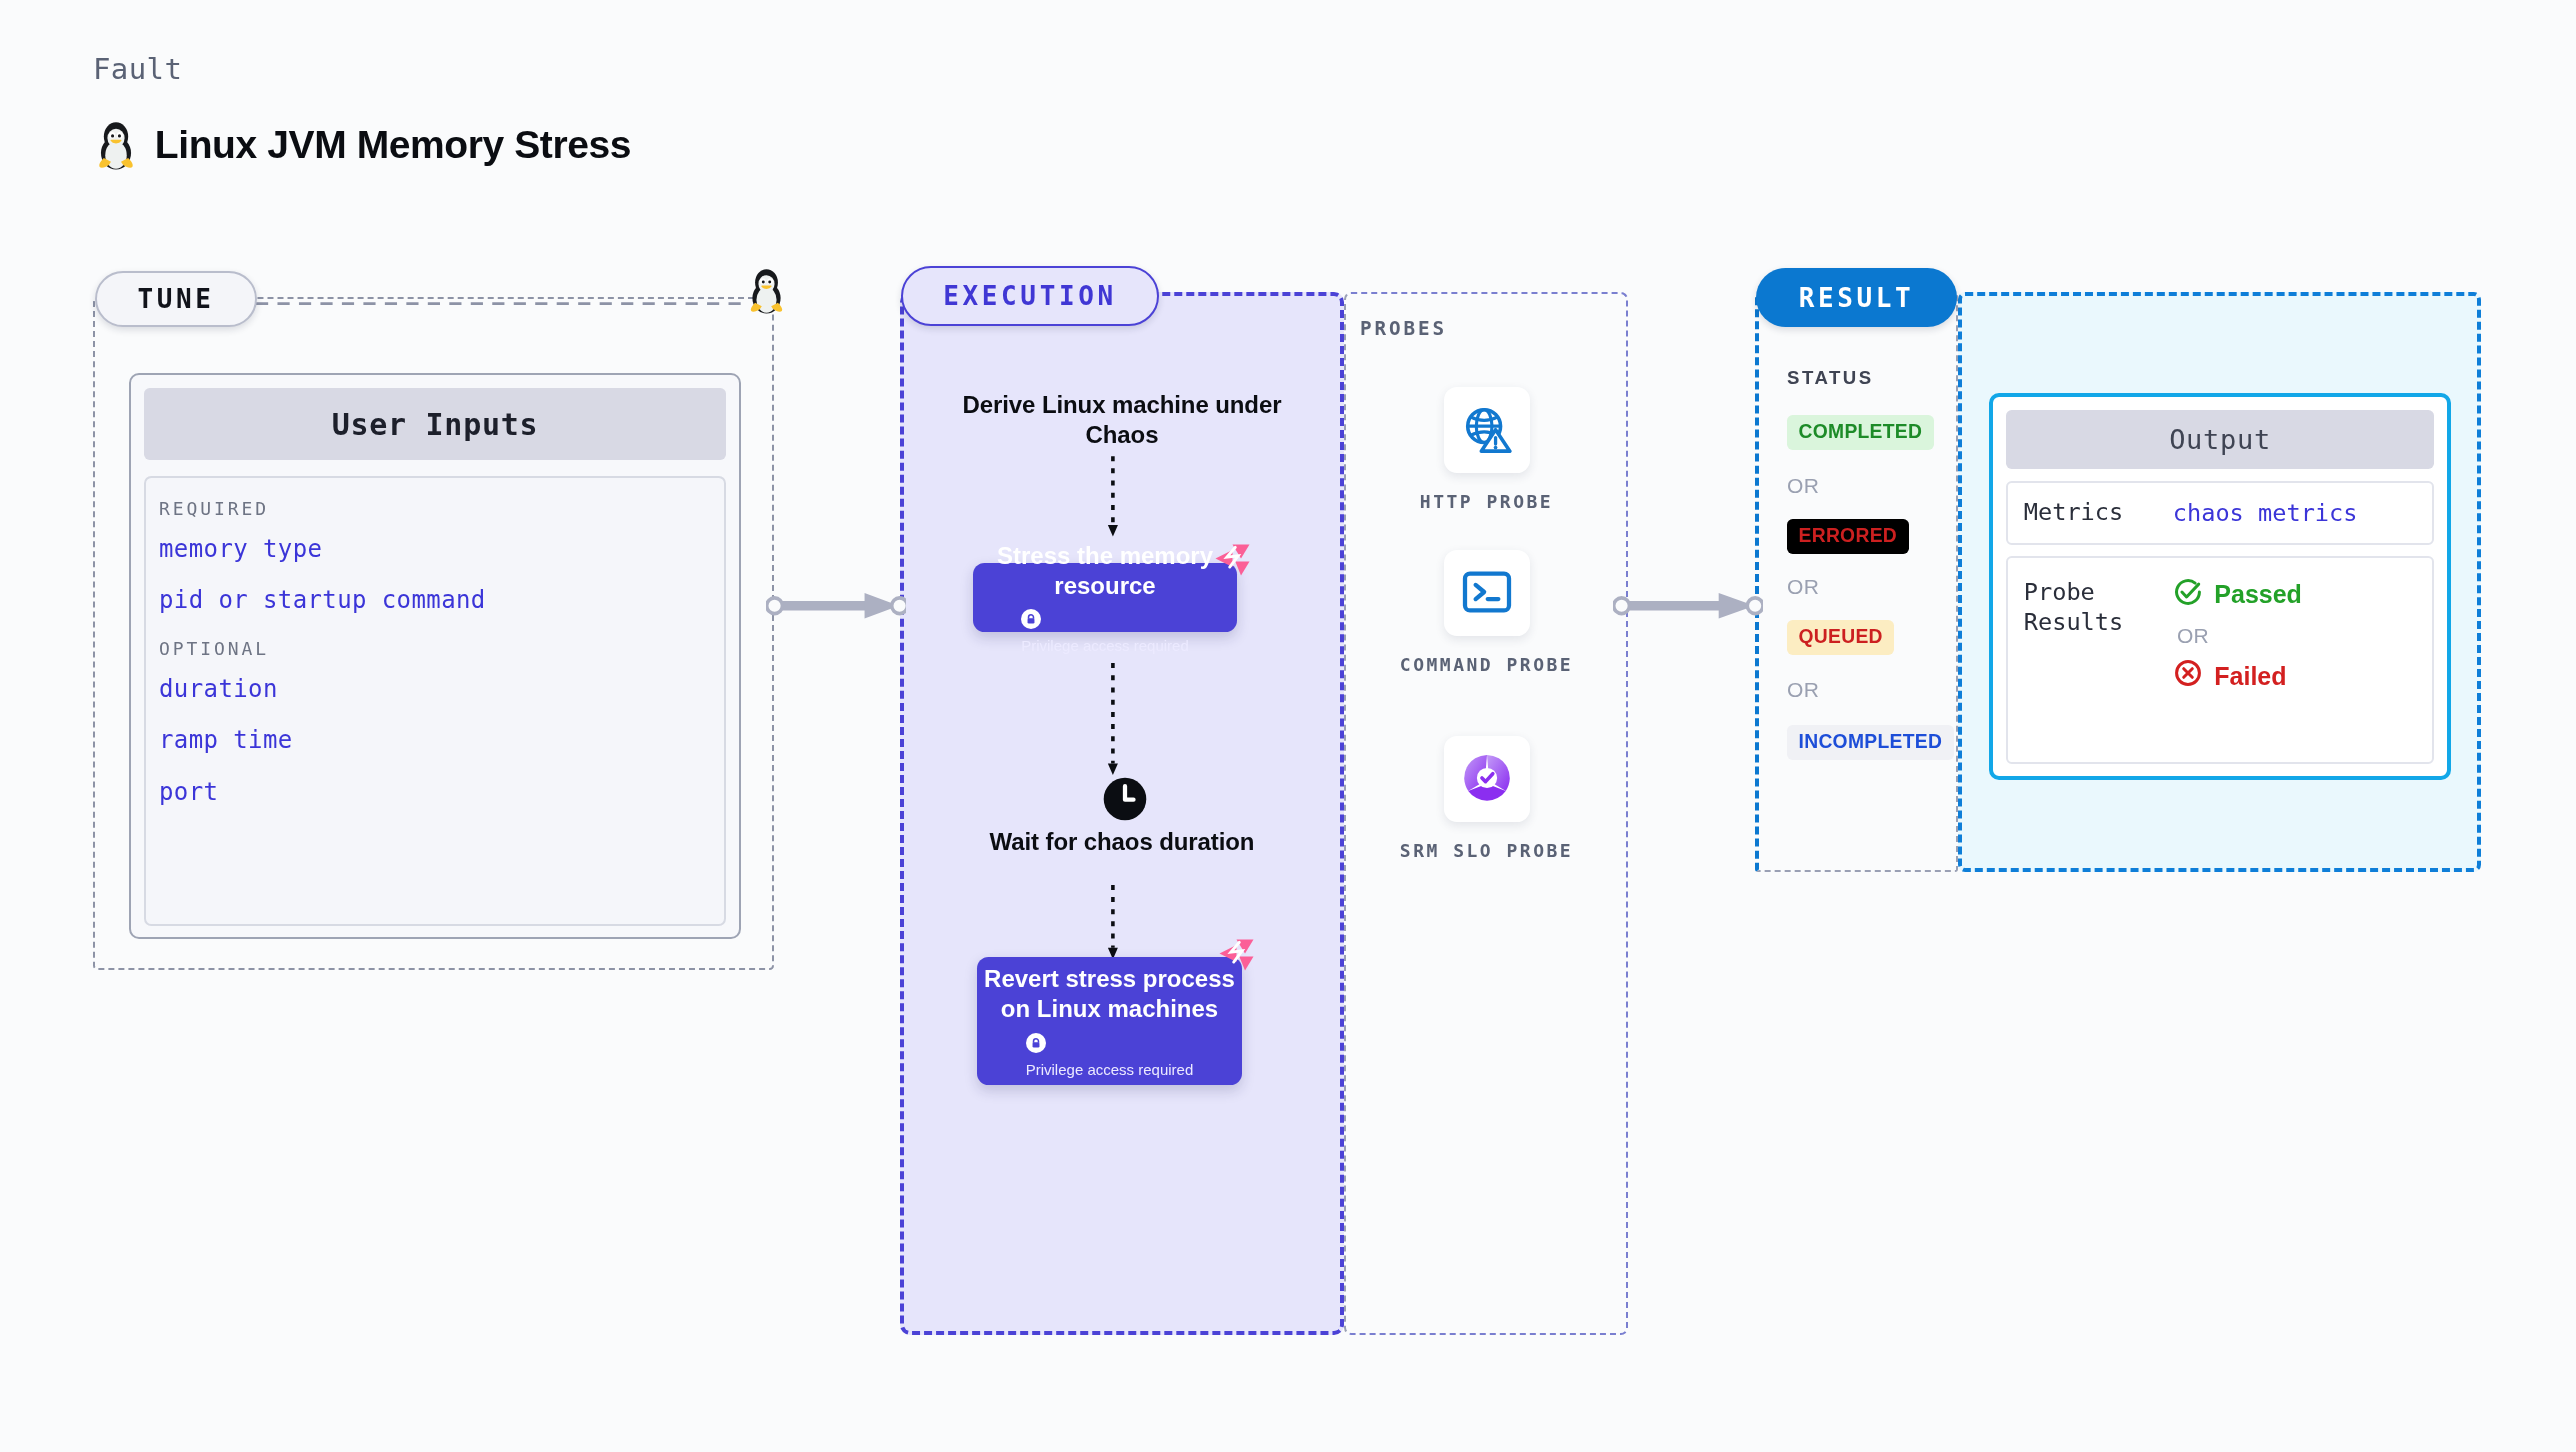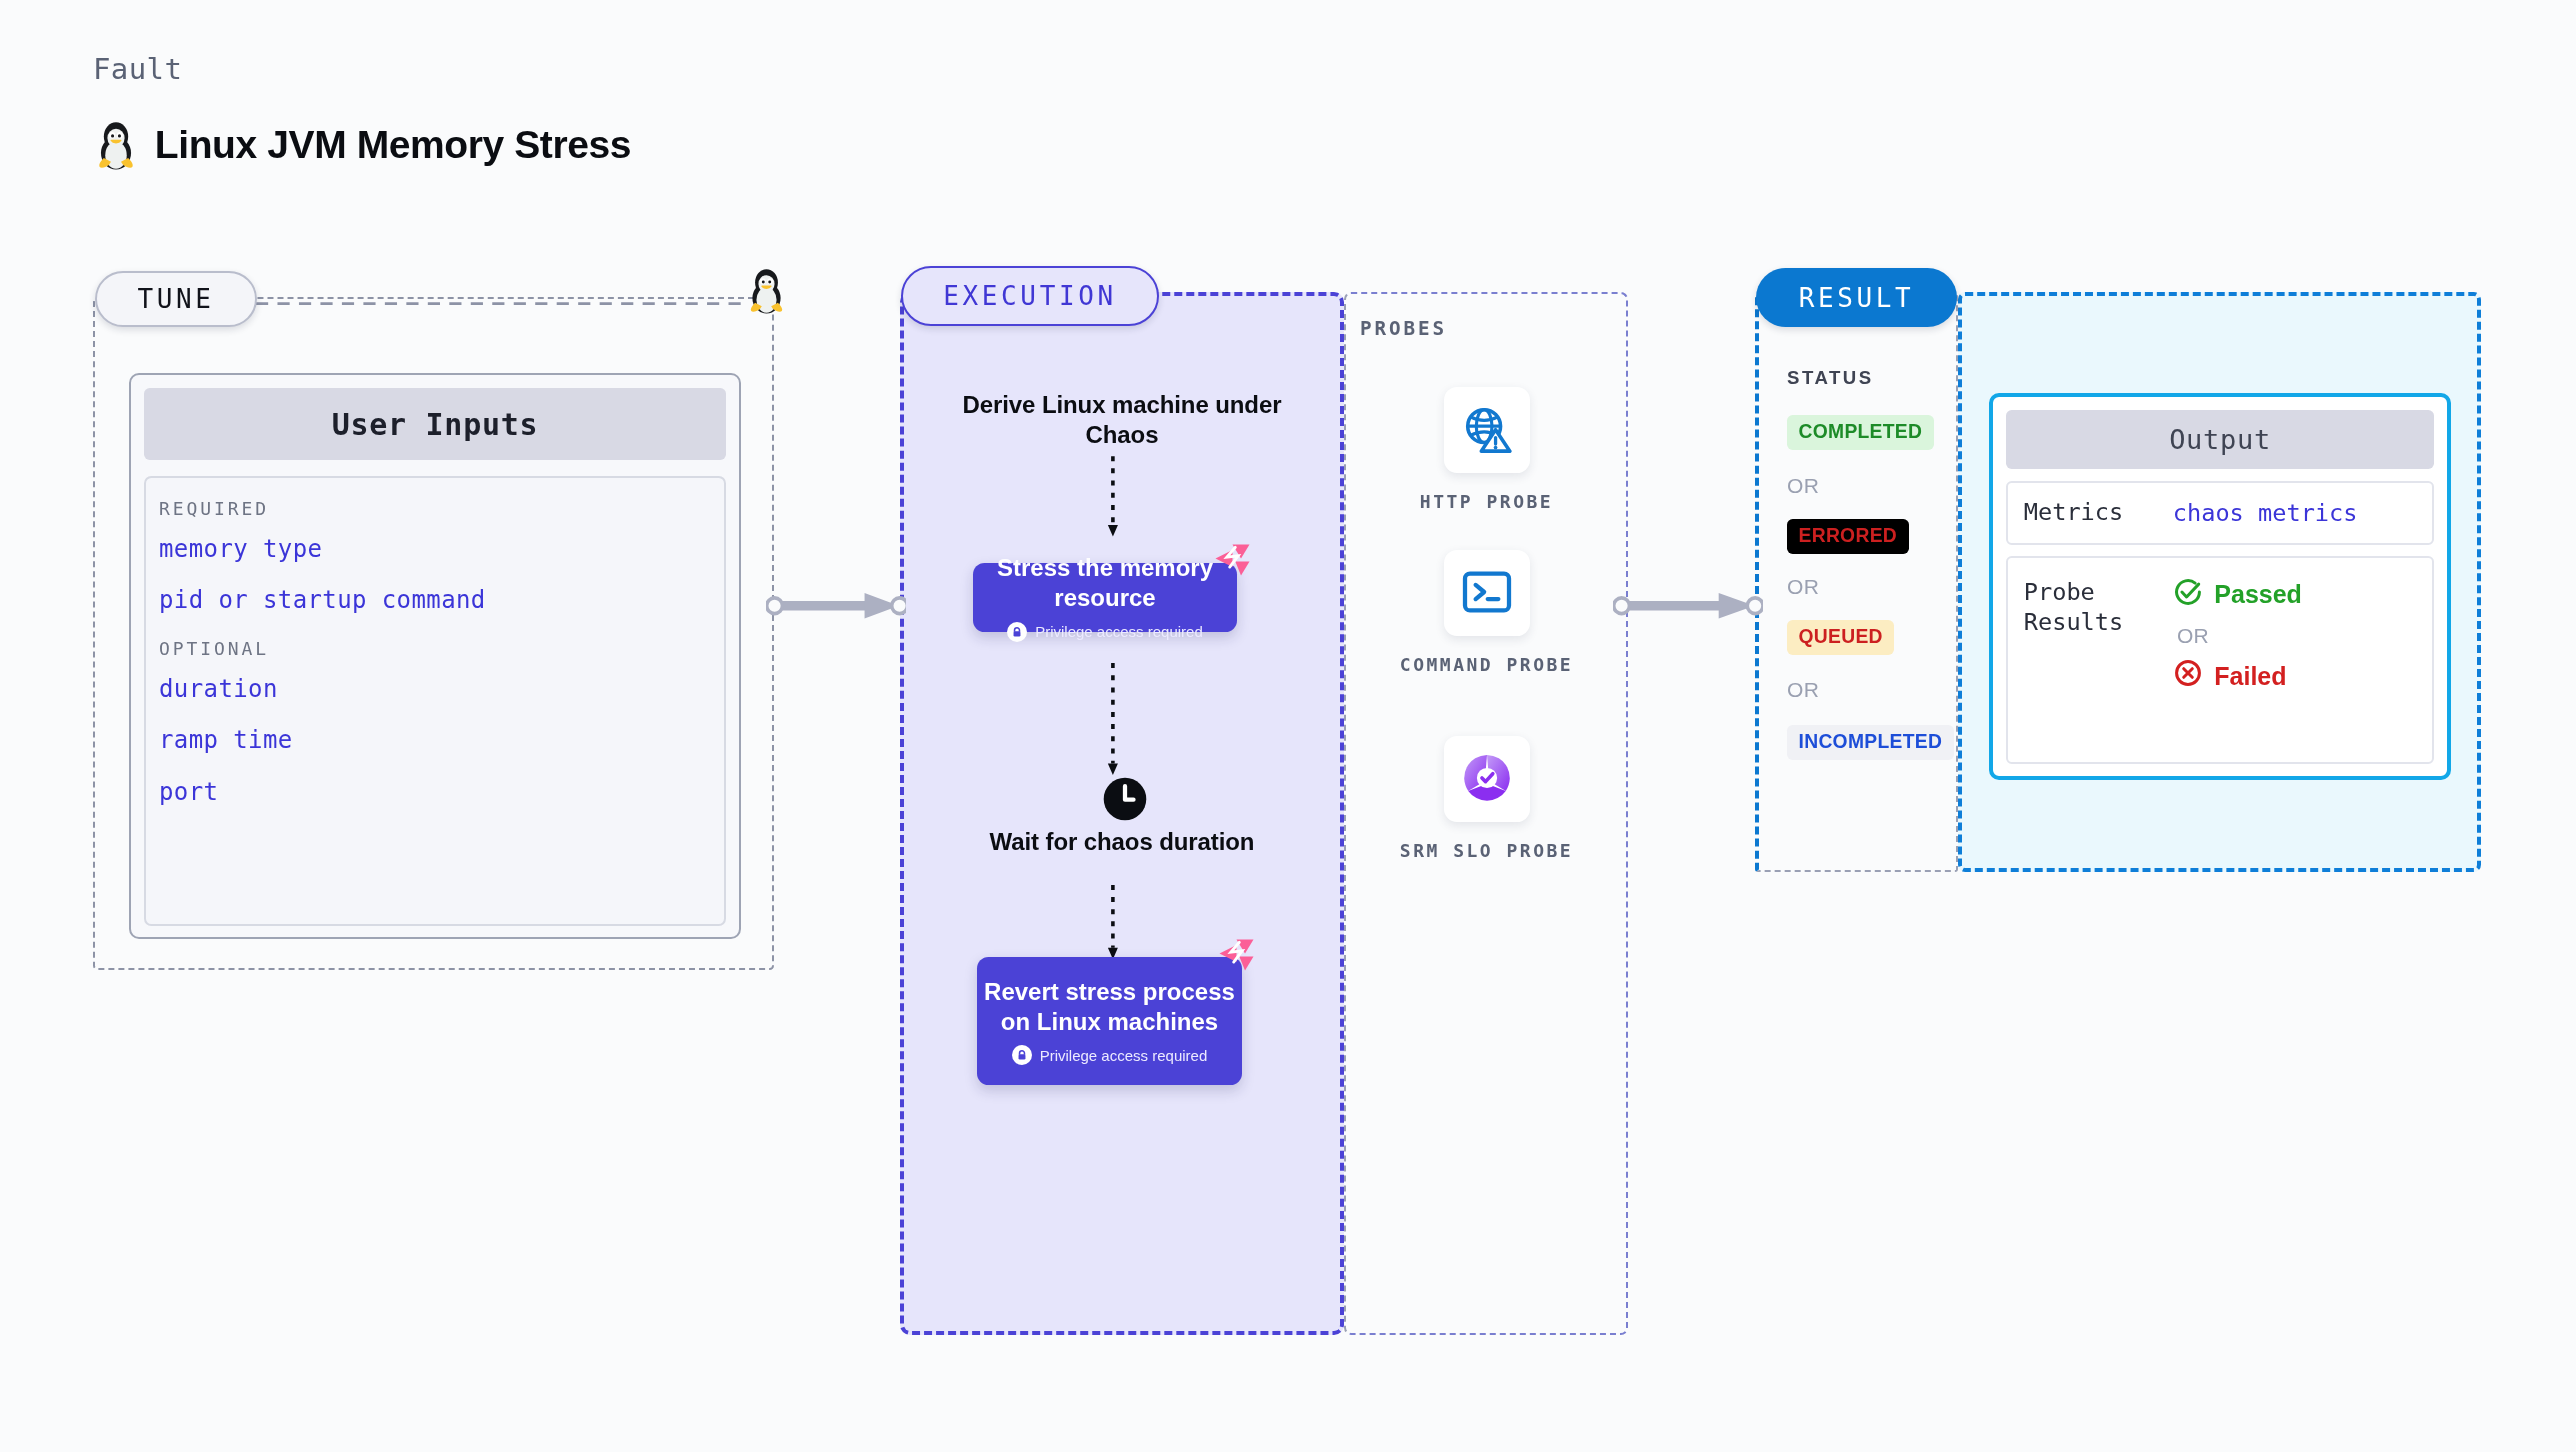--- a/index.html
+++ b/index.html
@@ -57,21 +57,21 @@
   #output-panel {
     left: 1958px; top: 292px; width: 523px; height: 580px;
     border: 4.3px dashed #0e7ed8; border-radius: 7.2px;
     background: #eaf8fd;
   }
 
   
   .pill {
     position: absolute; display: flex; align-items: center; justify-content: center;
     font-family: "DejaVu Sans Mono", monospace;
-    font-weight: 400; letter-spacing: 3.6px;
+    font-weight: 700; letter-spacing: 3.6px;
     border-radius: 43px; box-shadow: 0 2.9px 7.2px rgba(20,25,60,.14);
   }
   #pill-tune {
     left: 95px; top: 271px; width: 162px; height: 56px;
     background: #f4f5f9; border: 2.9px solid #b9bdcc; color: #11131b;
     font-size: 26px;
   }
   #pill-exec {
     left: 901px; top: 266px; width: 258px; height: 60px;
     background: #e6e5fb; border: 2.9px solid #4b42d6; color: #4037d4;
@@ -126,22 +126,22 @@
   .flow-box {
     position: absolute; background: #4b42d6; border-radius: 11.5px;
     box-shadow: 0 5.7px 13px rgba(30,30,90,.18);
     display: flex; flex-direction: column; align-items: center; justify-content: center;
     color: #ffffff; text-align: center;
   }
   #box-stress { left: 973px; top: 563px; width: 264px; height: 69px; }
   #box-revert { left: 977px; top: 957px; width: 265px; height: 128px; }
   .flow-box-title { font-size: 24px; font-weight: 700; line-height: 1.25; }
   .priv-row {
-    display: flex; align-items: center; gap: 7.9px; margin-top: 8.6px;
-    font-size: 15px; font-weight: 400; color: #eceaff;
+    display: flex; gap: 7.9px; margin-top: 8.6px;
+    font-size: 15px; font-weight: 400; color: #eceaff; flex-direction: column;
   }
   .lock-badge {
     width: 20px; height: 20px; border-radius: 50%; background: #ffffff;
     display: flex; align-items: center; justify-content: center; flex: none;
   }
 
   .fault-badge { position: absolute; }
   #fault-badge-1 { left: 1214px; top: 543px; }
   #fault-badge-2 { left: 1218px; top: 938px; }
 

